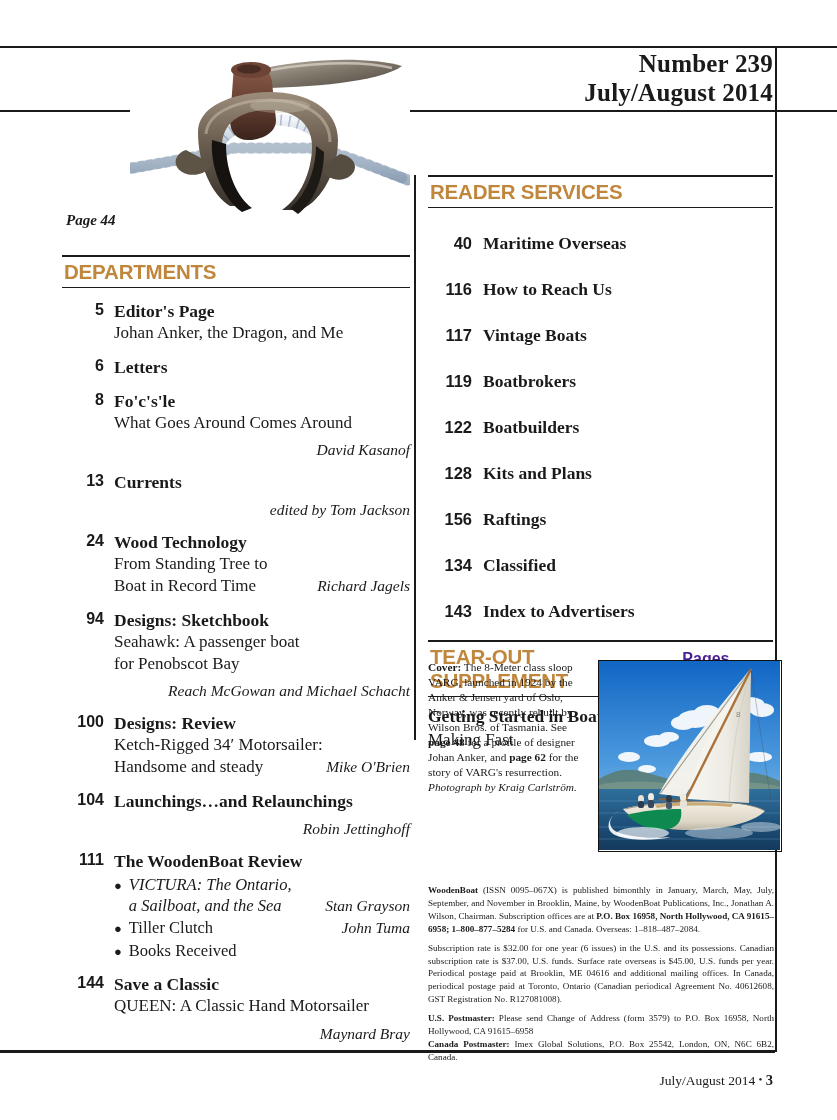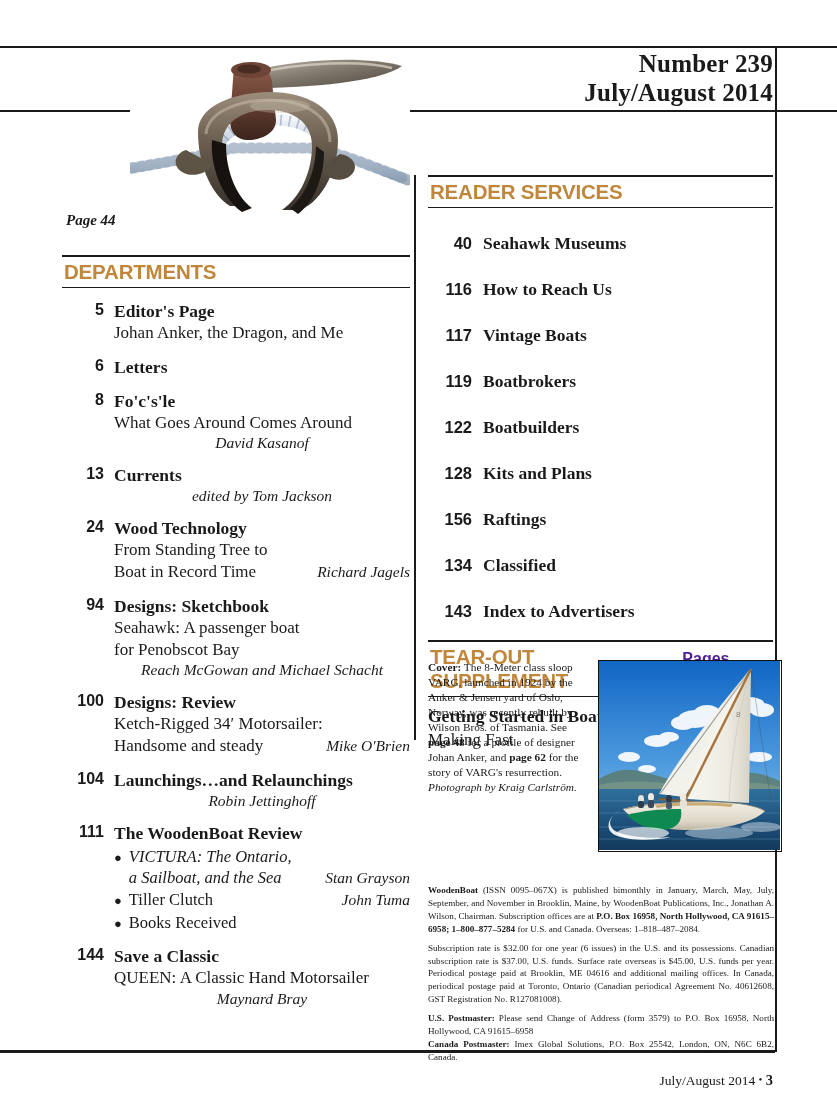--- a/index.html
+++ b/index.html
@@ -63,21 +63,21 @@
   .entry .desc{
     font-family:"Liberation Serif",serif;font-size:17px;line-height:1.22;margin-top:1px;
   }
   .entry .desc-row{display:flex;justify-content:space-between;align-items:baseline;gap:8px;}
   .byline{
     font-family:"Liberation Serif",serif;font-style:italic;font-size:15.5px;
     text-align:right;white-space:nowrap;
   }
   .byline-block{
     font-family:"Liberation Serif",serif;font-style:italic;font-size:15.5px;
-    text-align:center;margin-top:1px;
+    text-align:right;margin-top:8px;
   }
   .bullets{margin-top:3px;}
   .bullet{display:flex;align-items:baseline;gap:7px;font-size:16.5px;line-height:1.25;margin-top:2px;}
   .bullet .dot{font-size:13px;line-height:1;}
   .bullet .txt{flex:1 1 auto;}
   .bullet .txt.ital{font-style:italic;}
   .bullet-row{display:flex;justify-content:space-between;align-items:baseline;width:100%;gap:8px;}
 
   
   .rs-row{display:flex;margin-top:25px;align-items:center;}
@@ -332,21 +332,21 @@
     <div class="sec-head">
       <div class="bar-top"></div>
       <div class="title">
         <span>READER SERVICES</span>
       </div>
       <div class="bar-bot"></div>
     </div>
 
     <div class="rs-row">
       <span class="num">40</span>
-      <span class="lbl">Seahawk Museums</span>
+      <span class="lbl">Maritime Overseas</span>
     </div>
     <div class="rs-row">
       <span class="num">116</span>
       <span class="lbl">How to Reach Us</span>
     </div>
     <div class="rs-row">
       <span class="num">117</span>
       <span class="lbl">Vintage Boats</span>
     </div>
     <div class="rs-row">

